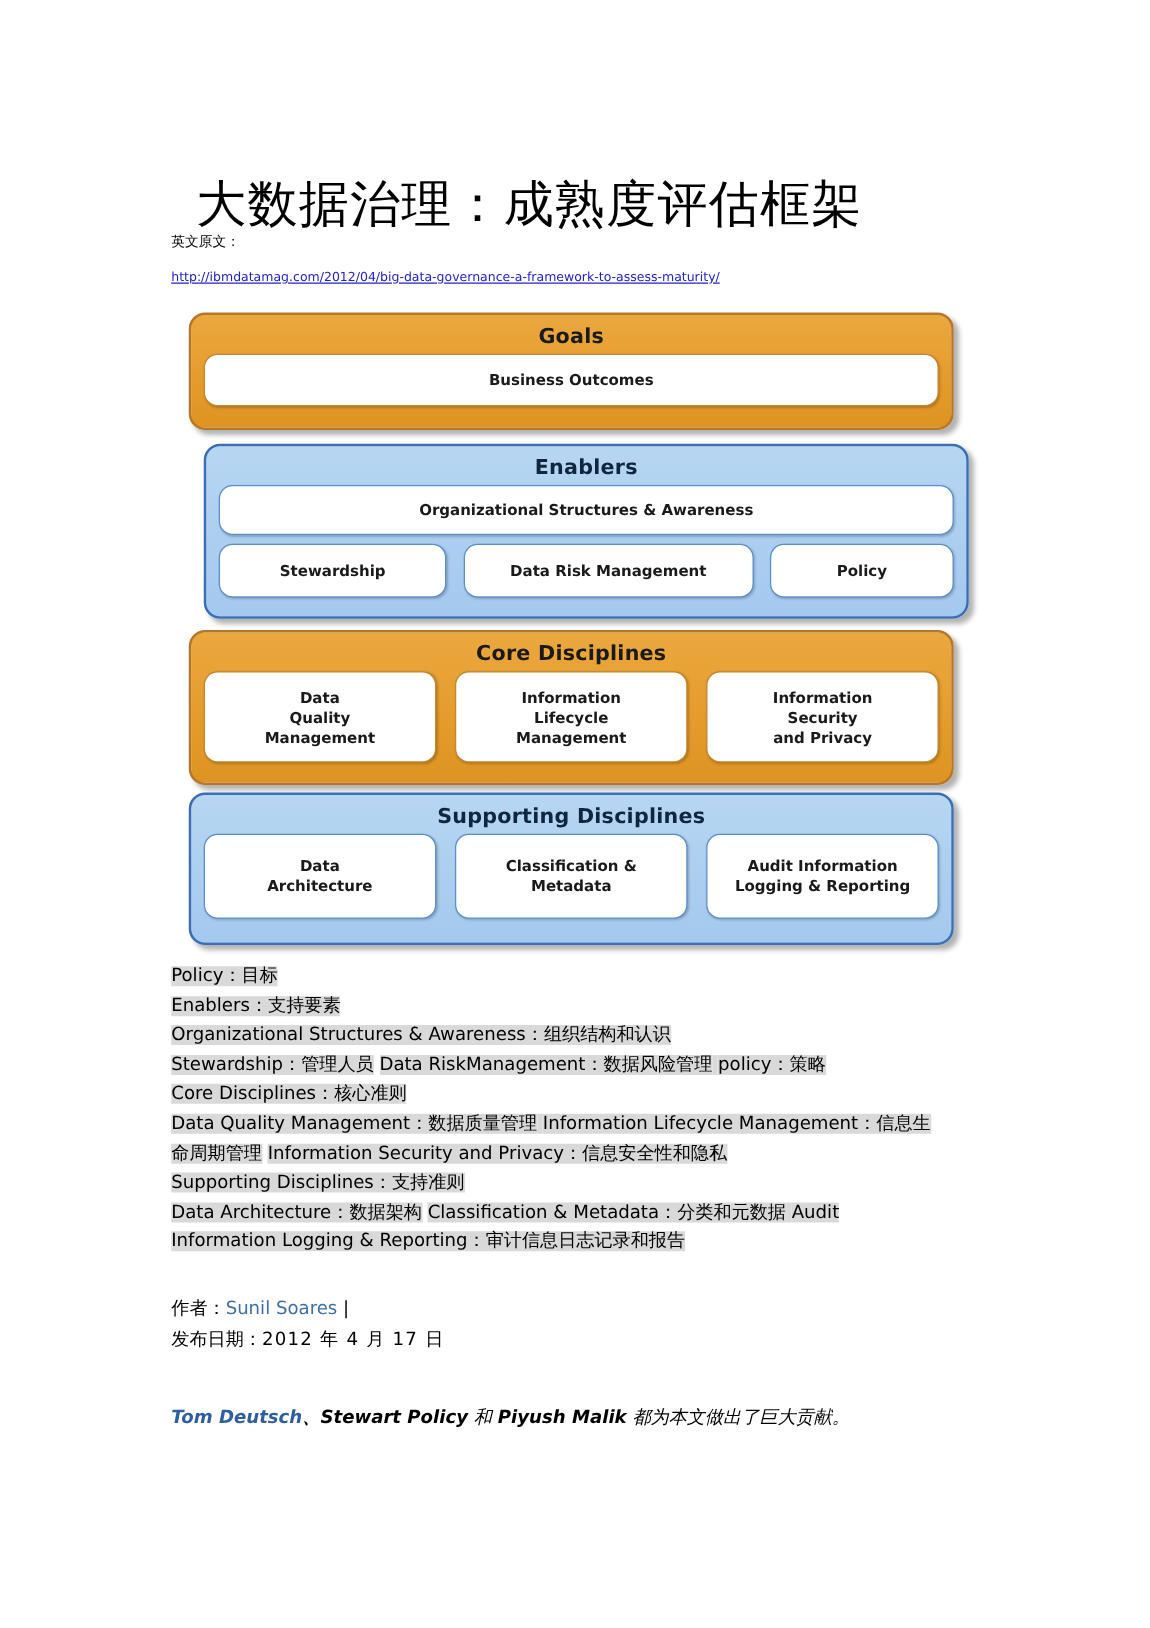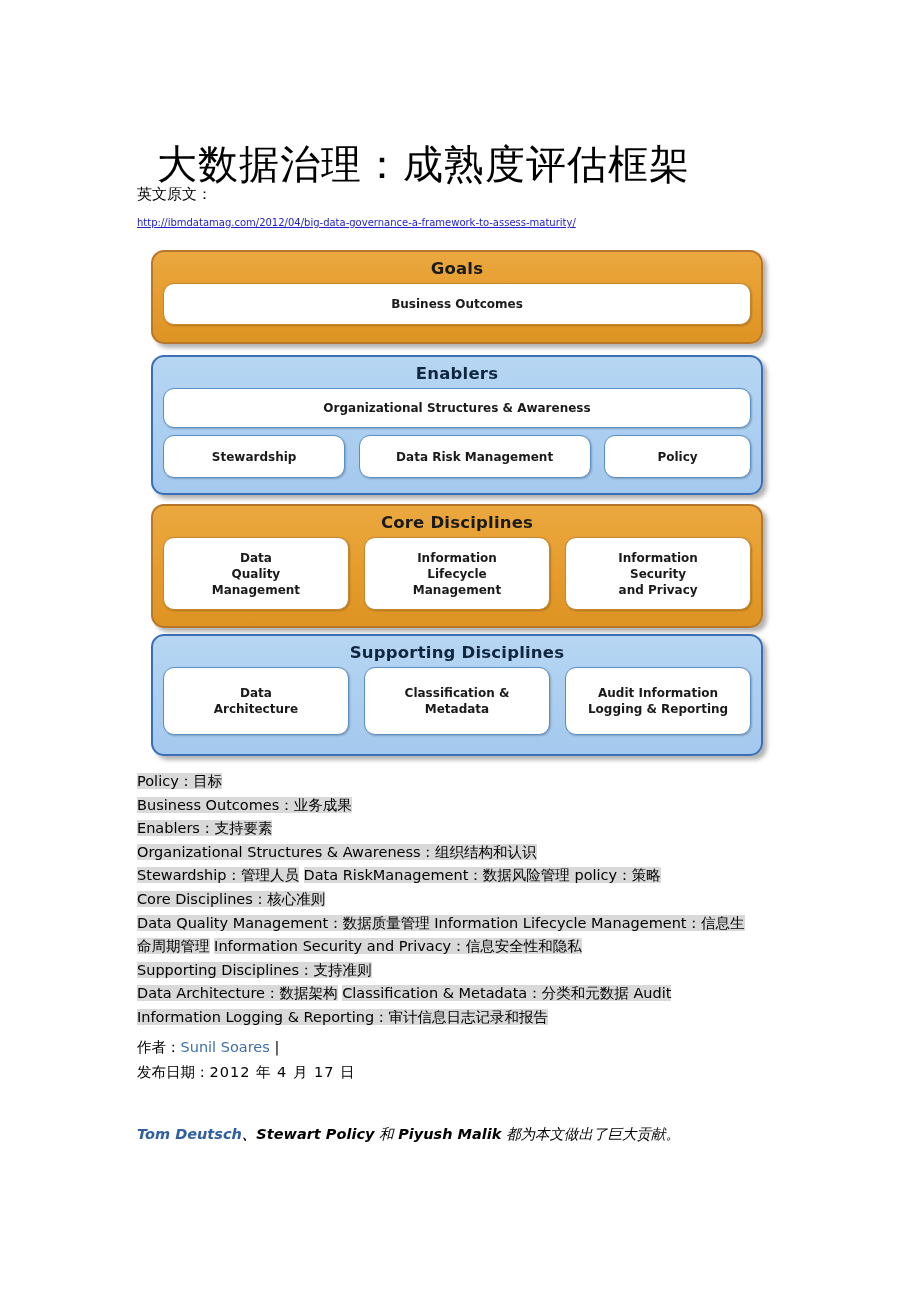--- a/index.html
+++ b/index.html
@@ -35,21 +35,21 @@
     color: #000;
     white-space: nowrap;
     margin-left: 20px;
   }
 
   .src-label {
     position: absolute;
     left: 137px;
     top: 184px;
     font-family: "DejaVu Serif", "Liberation Serif", serif;
-    font-size: 15px;
+    font-size: 11px;
     line-height: 20px;
     color: #000;
   }
   .src-url {
     position: absolute;
     left: 137px;
     top: 214px;
     font-family: "DejaVu Sans", sans-serif;
     font-size: 10px;
     line-height: 18px;
@@ -118,21 +118,21 @@
     box-shadow: 1px 1px 2px rgba(0,0,0,0.22);
   }
   .band.orange .cell { border: 1.5px solid #c4862f; }
   .band.blue .cell { border: 1.5px solid #5a8fc9; }
   .cell.wide { width: 100%; }
 
   
   #band-goals { top: 0px; height: 94px; }
   #band-goals .cell { height: 42px; }
 
-  #band-enablers { top: 105px; height: 140px; }
+  #band-enablers { top: 105px; height: 140px; margin-left: 12px; }
   #band-enablers .row-top { padding-bottom: 7px; }
   #band-enablers .row-top .cell { height: 40px; }
   #band-enablers .row-bot .cell { height: 43px; }
   #band-enablers .c1 { width: 31%; text-align: right; }
   #band-enablers .c2 { width: 39.5%; }
   #band-enablers .c3 { width: 25%; }
 
   #band-core { top: 254px; height: 124px; }
   #band-core .cell { height: 73px; width: 31.6%; }
 
@@ -229,21 +229,20 @@
         <div class="cell">Data<br>Architecture</div>
         <div class="cell">Classification &amp;<br>Metadata</div>
         <div class="cell">Audit Information<br>Logging &amp; Reporting</div>
       </div>
     </div>
 
   </div>
 
   <div class="glossary" id="glossary">
       <div class="gl-line"><span class="hl">Policy：目标</span></div>
-      <div class="gl-line"><span class="hl">Business Outcomes：业务成果</span></div>
       <div class="gl-line"><span class="hl">Enablers：支持要素</span></div>
       <div class="gl-line"><span class="hl">Organizational Structures &amp; Awareness：组织结构和认识</span></div>
       <div class="gl-line"><span class="hl">Stewardship：管理人员</span><span>    </span><span class="hl">Data RiskManagement：数据风险管理</span><span class="hl">  </span><span class="hl">policy：策略</span></div>
       <div class="gl-line"><span class="hl">Core Disciplines：核心准则</span></div>
       <div class="gl-line"><span class="hl">Data Quality Management：数据质量管理</span><span class="hl">    </span><span class="hl">Information Lifecycle Management：信息生命周期管理</span><span>  </span><span class="hl">Information Security and Privacy：信息安全性和隐私</span></div>
       <div class="gl-line"><span class="hl">Supporting Disciplines：支持准则</span></div>
       <div class="gl-line"><span class="hl">Data Architecture：数据架构</span><span>   </span><span class="hl">Classification &amp; Metadata：分类和元数据</span><span class="hl">    </span><span class="hl">Audit Information Logging &amp; Reporting：审计信息日志记录和报告</span></div>
     </div>
 
   <div class="byline">

